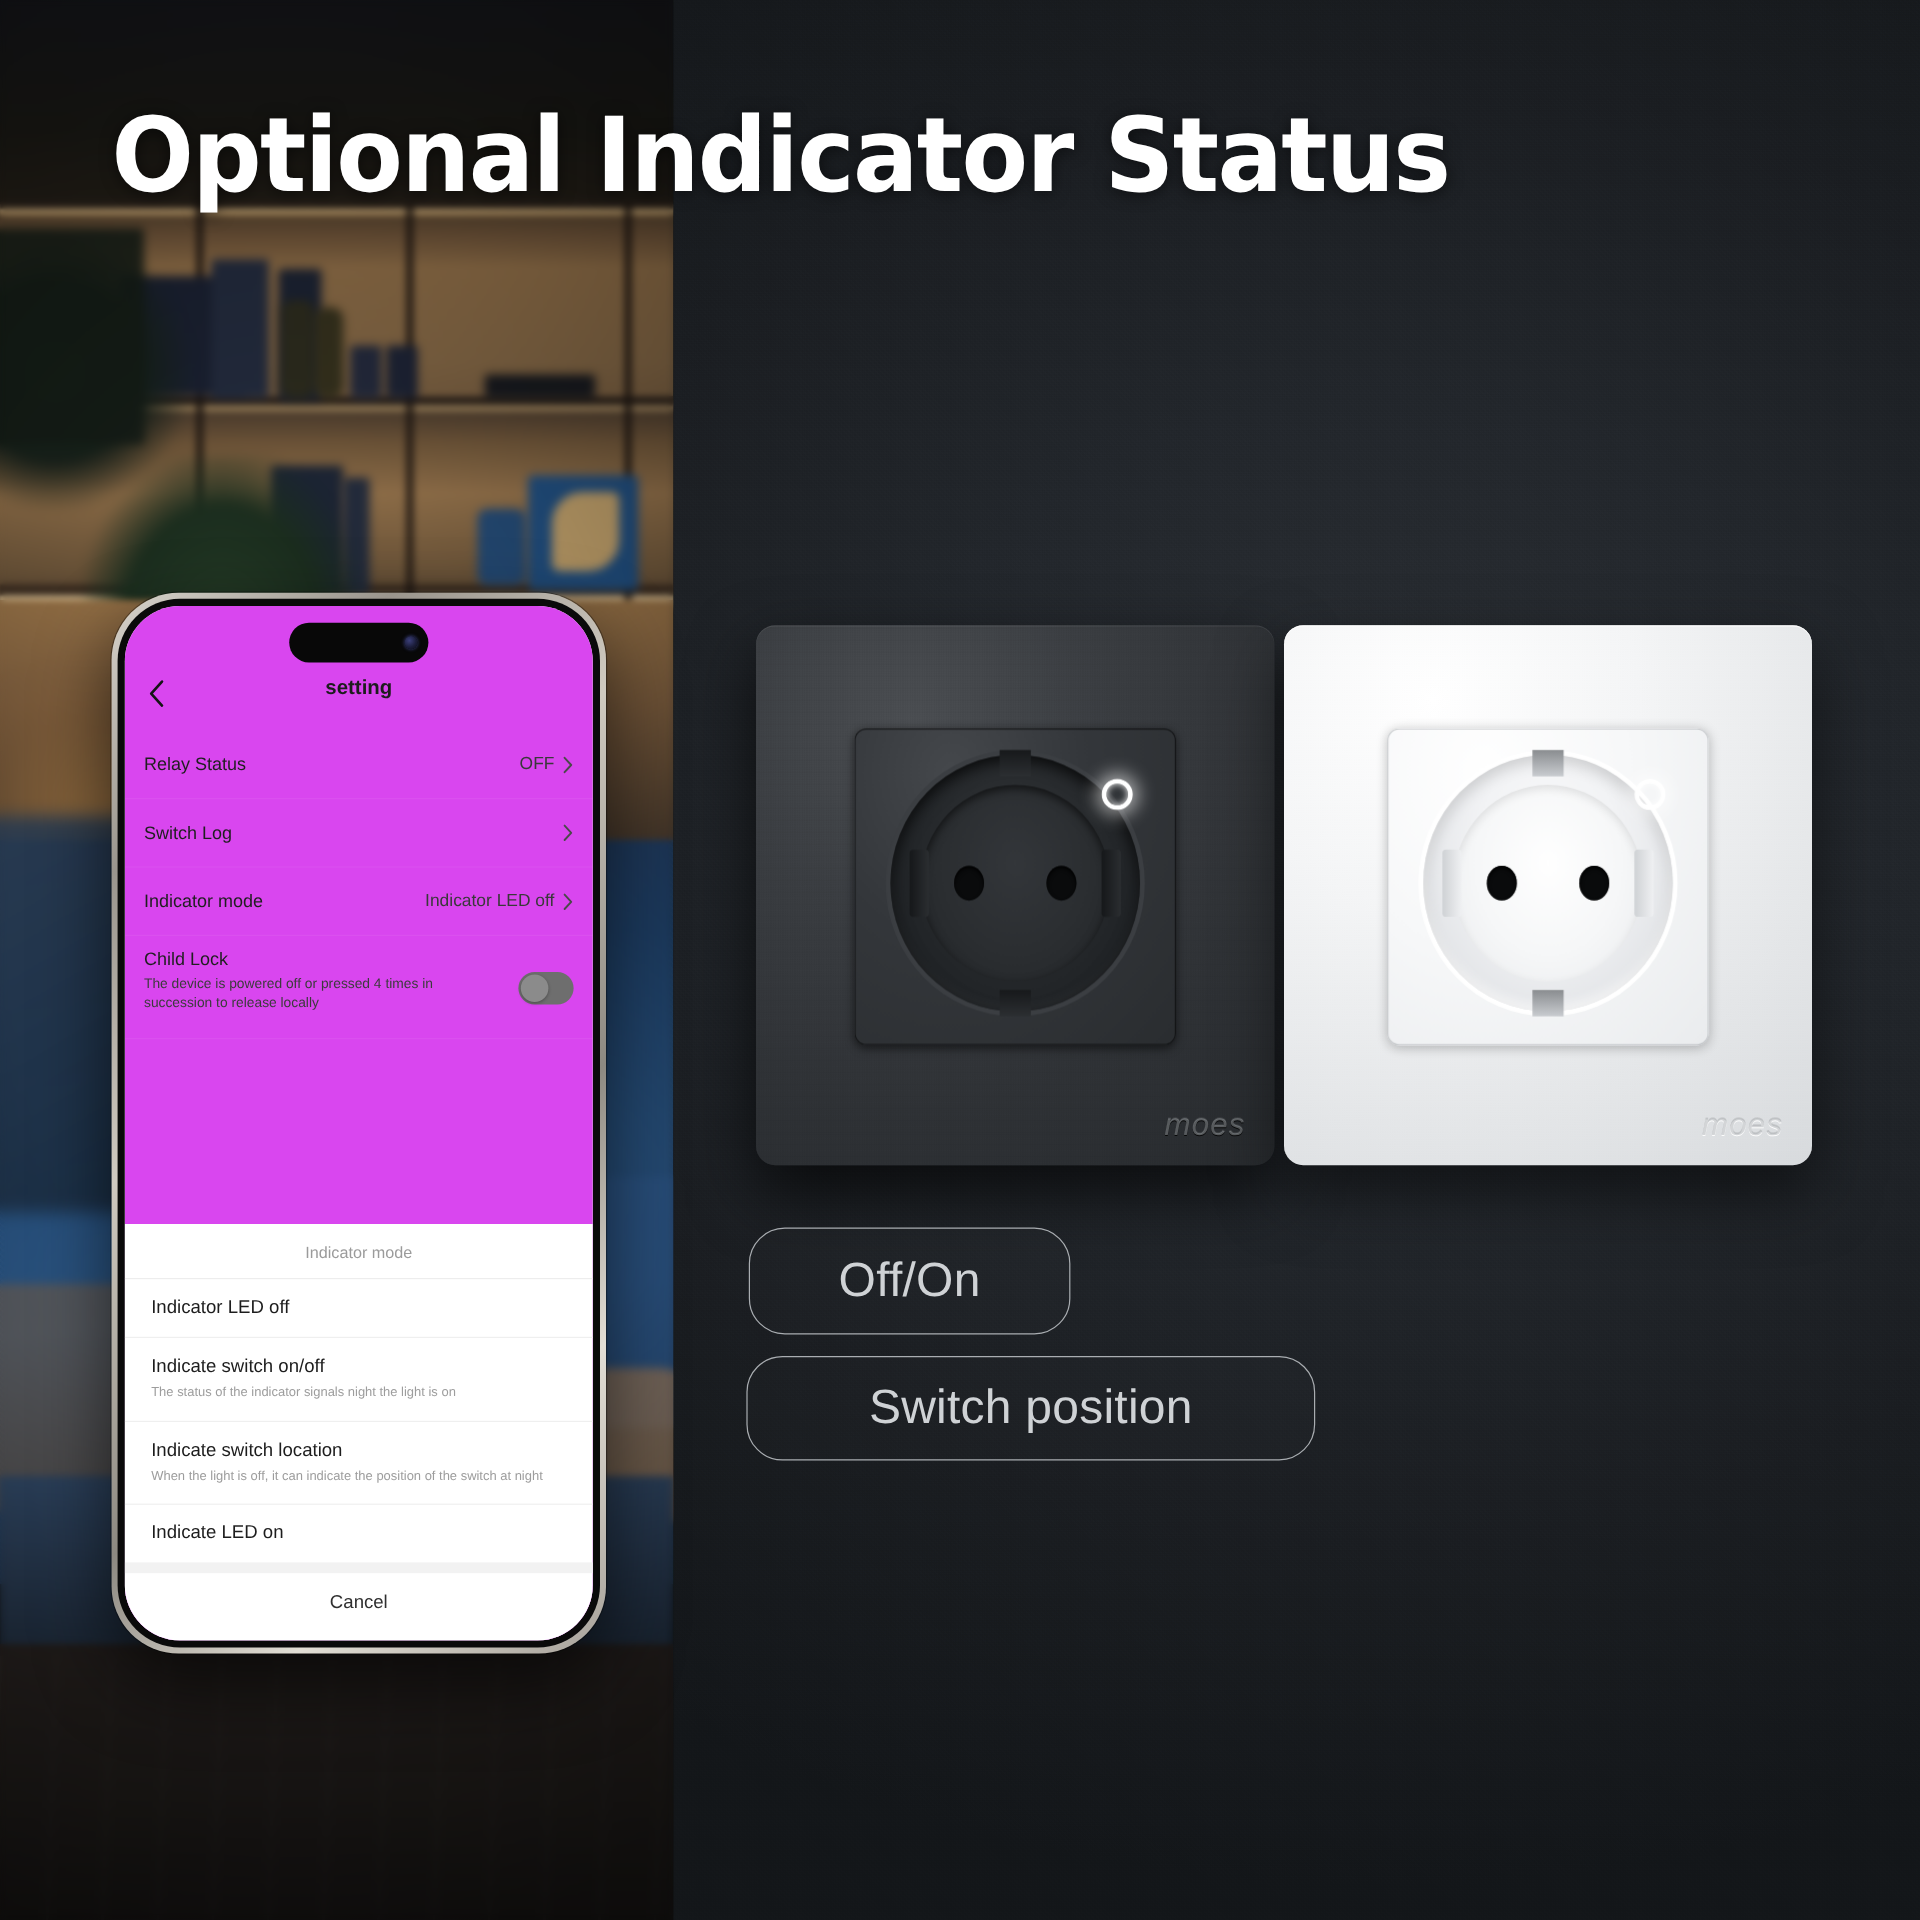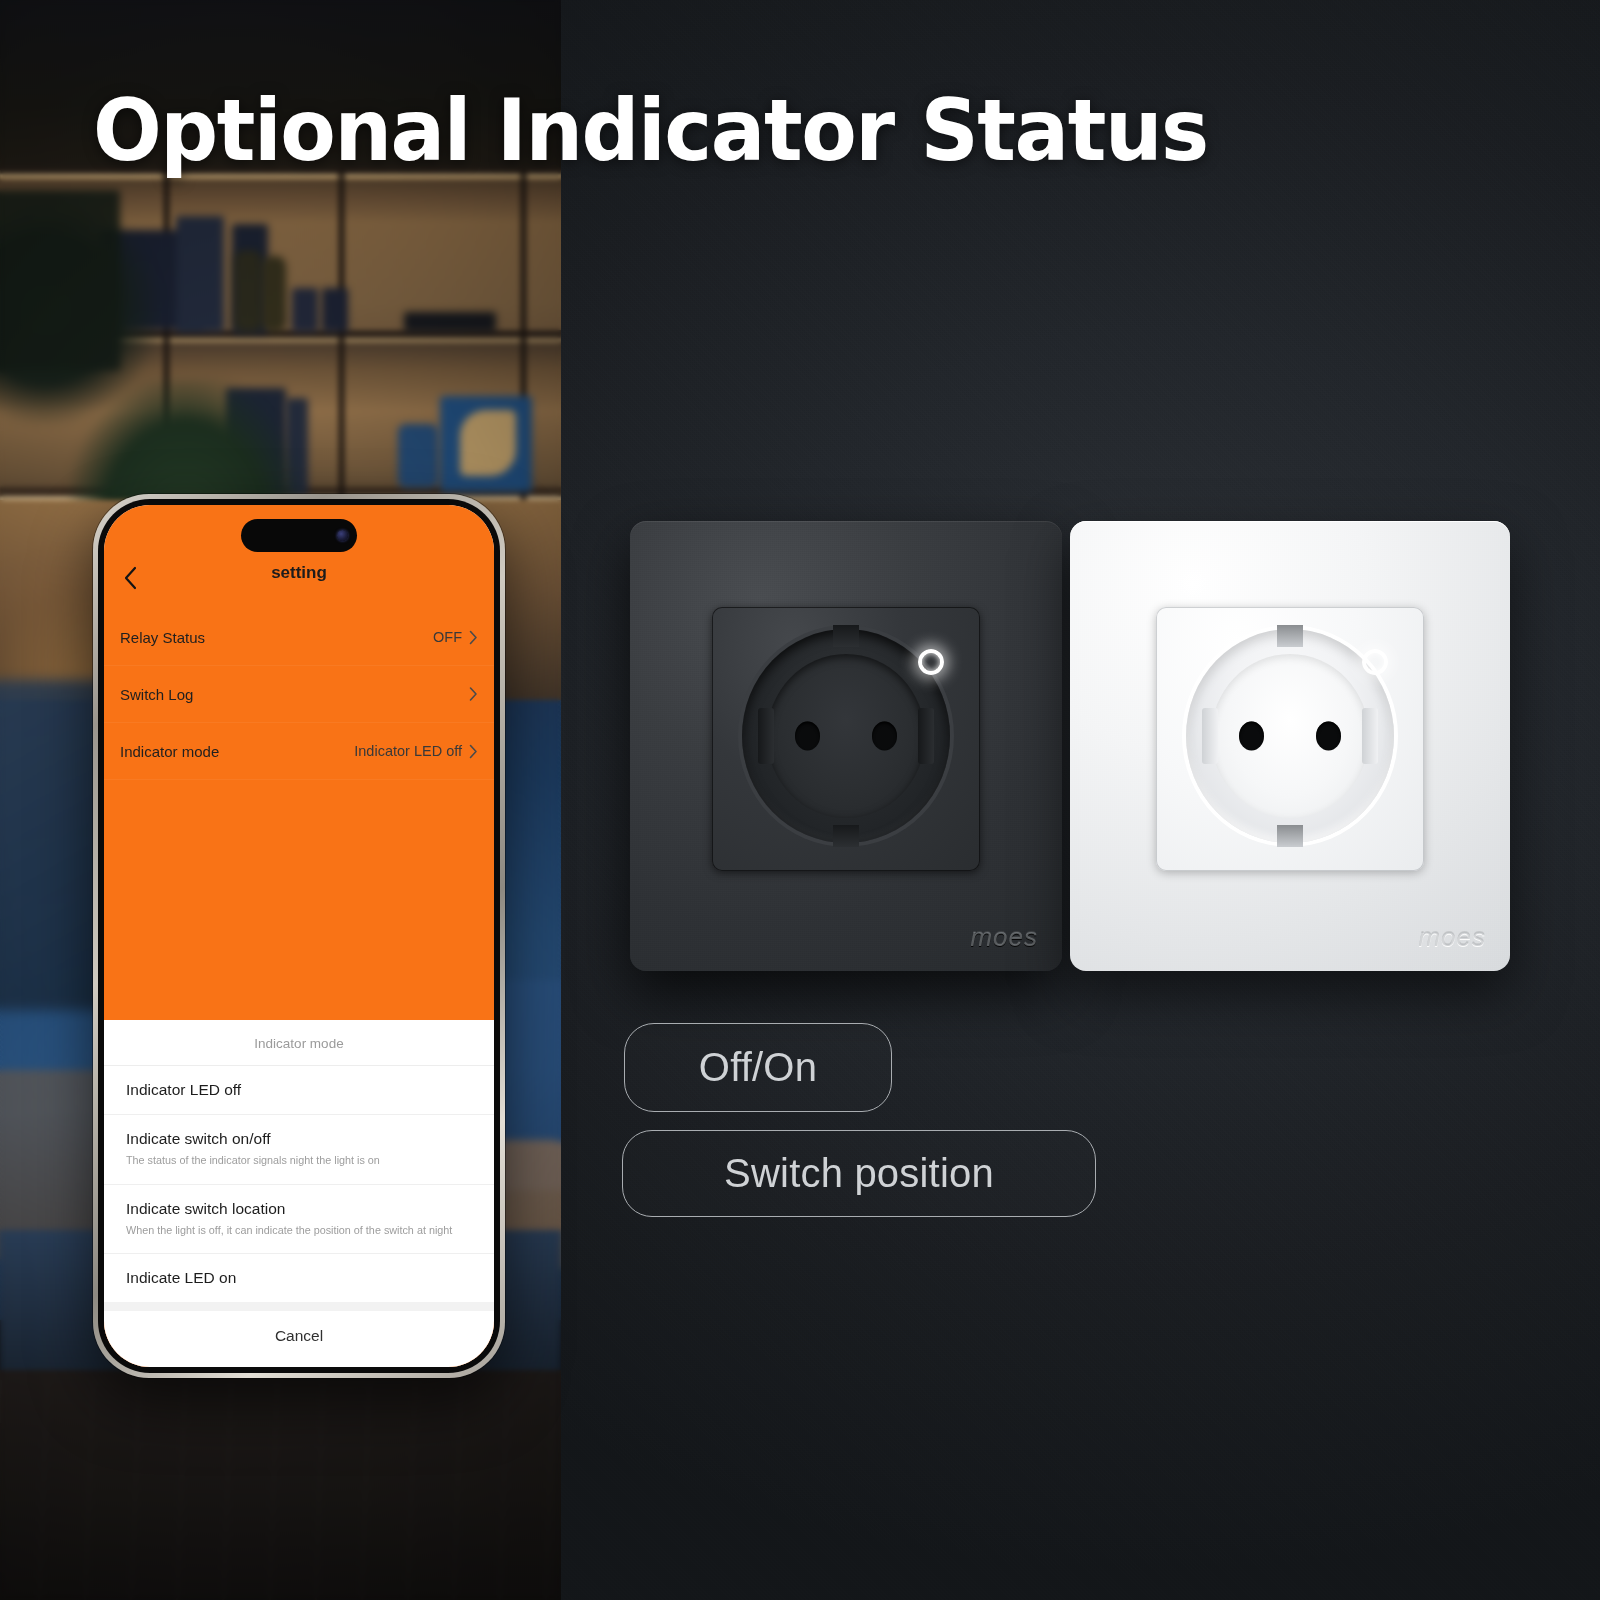--- a/index.html
+++ b/index.html
@@ -108,21 +108,21 @@
   }
   .phone-inner{
     width:100%; height:100%; border-radius:52px; background:#0a0a0a; padding:6px;
   }
   .screen{
     position:relative; width:100%; height:100%; border-radius:46px;
     overflow:hidden; background:#f6f6f6;
   }
   
   .settings-layer{
-    position:absolute; inset:0; background:#f97316;
+    position:absolute; inset:0; background:#d946ef;
   }
   .island{
     position:absolute; left:50%; top:14px; transform:translateX(-50%);
     width:116px; height:33px; border-radius:18px; background:#080808;
     display:flex; align-items:center; justify-content:flex-end; padding-right:9px;
   }
   .island-cam{ width:11px; height:11px; border-radius:50%;
     background:radial-gradient(circle at 38% 35%, #3b3f7a 0%, #1b1d3a 55%, #0b0b14 100%);
     box-shadow:0 0 3px rgba(80,90,190,.7);}
   .nav{ position:absolute; left:0; top:54px; width:100%; height:38px; }
@@ -359,20 +359,29 @@
             <div class="row">
               <div class="row-label">Indicator mode</div>
               <div class="row-right">
                 <span class="row-val">Indicator LED off</span>
                 <svg class="chev" viewBox="0 0 9 15">
                     <path d="M1.5 1.5 L7 7.5 L1.5 13.5" fill="none" stroke="#4a4a4a" stroke-width="1.6" stroke-linecap="round" stroke-linejoin="round"></path>
                   </svg>
               </div>
             </div>
 
+            <div class="row tall">
+              <div>
+                <div class="row-label">Child Lock</div>
+                <div class="row-sub">The device is powered off or pressed 4 times in succession to release locally</div>
+              </div>
+              <div class="toggle">
+                <div class="knob"></div>
+              </div>
+            </div>
 
           </div>
         </div>
 
         <div class="sheet">
           <div class="sheet-title">Indicator mode</div>
 
           <div class="sheet-item">
             <div class="sheet-item-label">Indicator LED off</div>
           </div>

